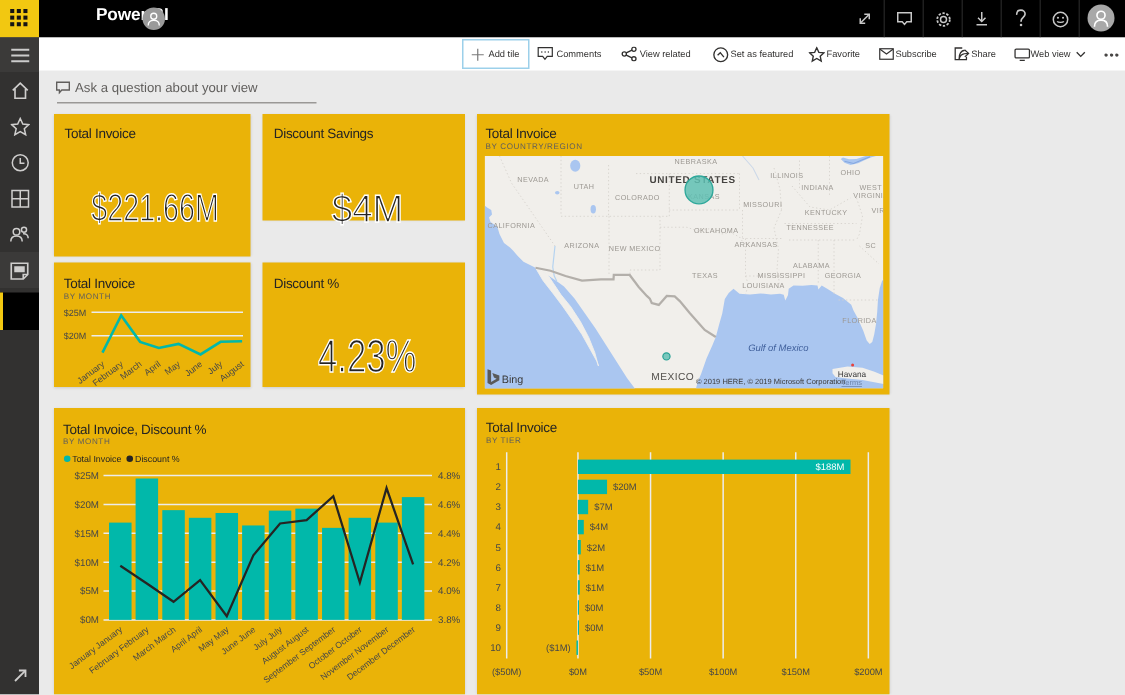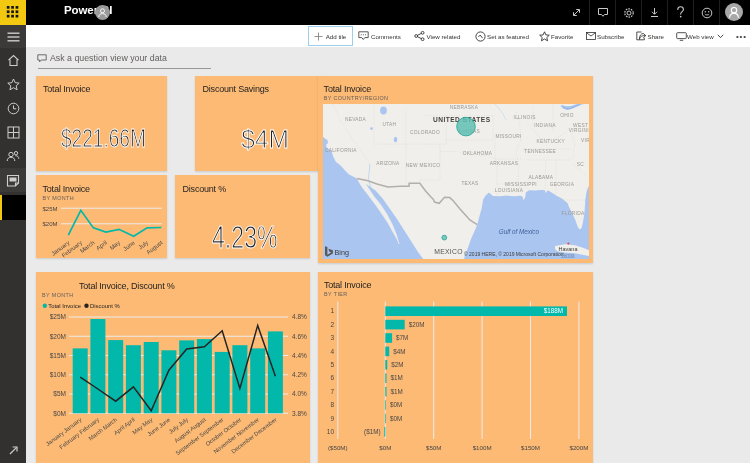--- a/index.html
+++ b/index.html
@@ -24,21 +24,21 @@
 
 
 #toolbar { position:absolute; left:26px; top:25px; width:724px; height:22px; background:#fff; font-size:6.2px; color:#323130; }
 .ti { position:absolute; top:0; height:22px; display:flex; align-items:center; }
 #addtile { position:absolute; left:281.5px; top:1px; width:45px; height:20px; border:1px solid #9cd0ea; display:flex; align-items:center; justify-content:center; gap:3px; color:#323130; }
 
 
 #ask { position:absolute; left:37px; top:53px; color:#605e5c; font-size:8.8px; display:flex; align-items:center; gap:3px; }
 #askline { position:absolute; left:37.5px; top:67.5px; width:173px; height:1px; background:#9a9896; }
 
-.card { position:absolute; background:#fdba74; box-shadow:0 0.6px 1.8px rgba(0,0,0,0.13); }
+.card { position:absolute; background:#eab308; box-shadow:0 0.6px 1.8px rgba(0,0,0,0.13); }
 .ctitle { position:absolute; left:6px; top:9.5px; color:#252423; font-size:9px; letter-spacing:-0.2px; line-height:1; white-space:nowrap; }
 .csub { position:absolute; left:6.5px; top:20.5px; color:#605e5c; font-size:5.4px; letter-spacing:0.4px; line-height:1; white-space:nowrap; }
 svg text { font-family:"Liberation Sans", sans-serif; }
 </style>
 </head>
 <body>
 
 <div id="topbar">
   <div id="logo">
     <svg width="26" height="25" viewBox="0 0 26 25">
@@ -260,32 +260,32 @@
         <path d="M0.8 0.8 L3.5 3.6 L6.2 0.8" fill="none" stroke="#323130" stroke-width="0.9"></path>
       </svg>
   </div>
   <div class="ti" style="left:710px; font-size:8px; letter-spacing:0.8px; color:#484644;">•••</div>
 </div>
 
 <div id="ask">
   <svg width="10" height="9" viewBox="0 0 10 9">
       <path d="M0.8 0.8 H9.2 V6 H4.2 L2.6 7.8 V6 H0.8 Z" fill="none" stroke="#605e5c" stroke-width="0.9"></path>
     </svg>
-  <span>Ask a question view your data</span>
+  <span>Ask a question about your view</span>
 </div>
 <div id="askline"></div>
 
 <div class="card" style="left:36px; top:75.5px; width:130.5px; height:95px;">
   <div class="ctitle" style="left:7px;">Total Invoice</div>
   <svg class="abs" style="left:0; top:0;" width="130" height="95" viewBox="0 0 130 95">
     <text x="67.4" y="71" font-size="26" fill="#252423" stroke="#ffffff" stroke-width="0.95" paint-order="fill" text-anchor="middle" textLength="85" lengthAdjust="spacingAndGlyphs">$221.66M</text>
   </svg>
 </div>
 
-<div class="card" style="left:174.5px; top:75.5px; width:135.5px; height:95px;margin-left:20px;">
+<div class="card" style="left:174.5px; top:75.5px; width:135.5px; height:71px;">
   <div class="ctitle" style="left:8px;">Discount Savings</div>
   <svg class="abs" style="left:0; top:0;" width="135" height="95" viewBox="0 0 135 95">
     <text x="70" y="72" font-size="26" fill="#252423" stroke="#ffffff" stroke-width="0.95" paint-order="fill" text-anchor="middle" textLength="47.7" lengthAdjust="spacingAndGlyphs">$4M</text>
   </svg>
 </div>
 
 <div class="card" style="left:36px; top:175px; width:130.5px; height:83px;">
   <div class="ctitle" style="left:6.5px;">Total Invoice</div>
   <div class="csub">BY MONTH</div>
   <svg class="abs" style="left:0; top:0;" width="130" height="83" viewBox="0 0 130 83">
@@ -425,21 +425,21 @@
       <path d="M2,142.2 l2.4,0.85 v7.6 l3.7,-2.2 -1.8,-0.85 -1.1,-2.9 4.7,1.6 v3.2 l-5.5,3.2 -2.4,-1.4 Z" fill="#5a5a5a"></path>
       <text x="11.5" y="151.3" font-size="7.2" fill="#3b3b3b">Bing</text>
 
       <text x="141" y="151.7" font-size="5" fill="#3b3b3b">© 2019 HERE, © 2019 Microsoft Corporation</text>
       <text x="238" y="152.5" font-size="5" fill="#6b83a8" text-decoration="underline">Terms</text>
     </svg>
   </div>
 </div>
 
 <div class="card" style="left:35.5px; top:272px; width:274.5px; height:191px;">
-  <div class="ctitle" style="left:6.5px;margin-left:37px;">Total Invoice, Discount %</div>
+  <div class="ctitle" style="left:6.5px;">Total Invoice, Discount %</div>
   <div class="csub" style="left:6.5px;">BY MONTH</div>
   <svg class="abs" style="left:0; top:0;" width="274" height="191" viewBox="0 0 274 191">
 
     <circle cx="8.8" cy="33.8" r="2.2" fill="#01b8aa"></circle>
     <text x="12.2" y="36.3" font-size="5.9" fill="#252423">Total Invoice</text>
     <circle cx="50.5" cy="33.8" r="2.2" fill="#252423"></circle>
     <text x="54" y="36.3" font-size="5.9" fill="#252423">Discount %</text>
 
     <g stroke="#ececec" stroke-width="1">
       <path d="M33 45 H252"></path>

